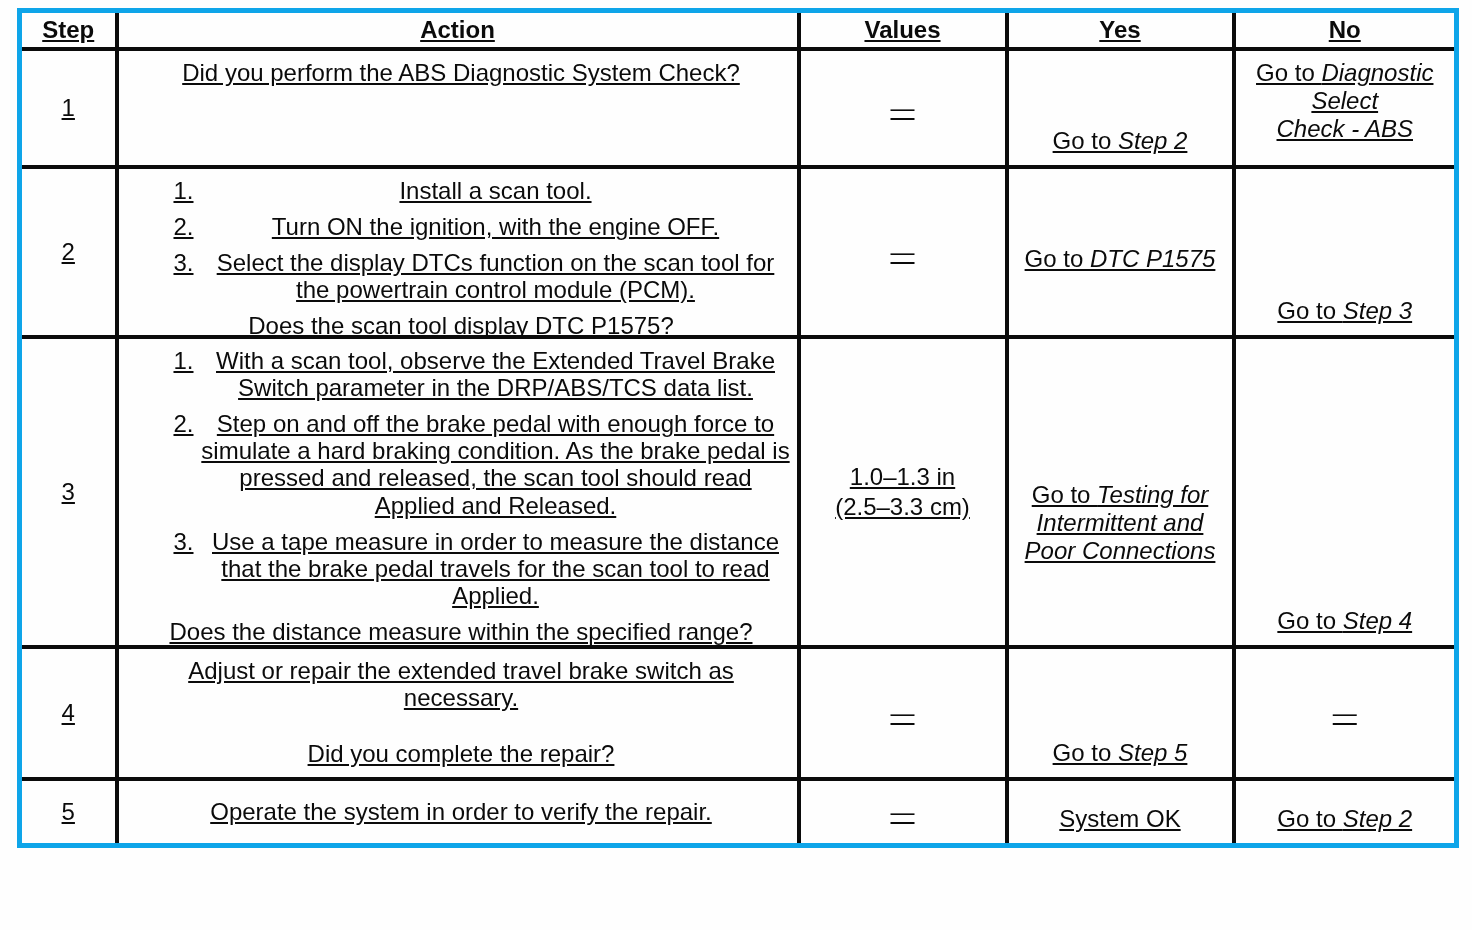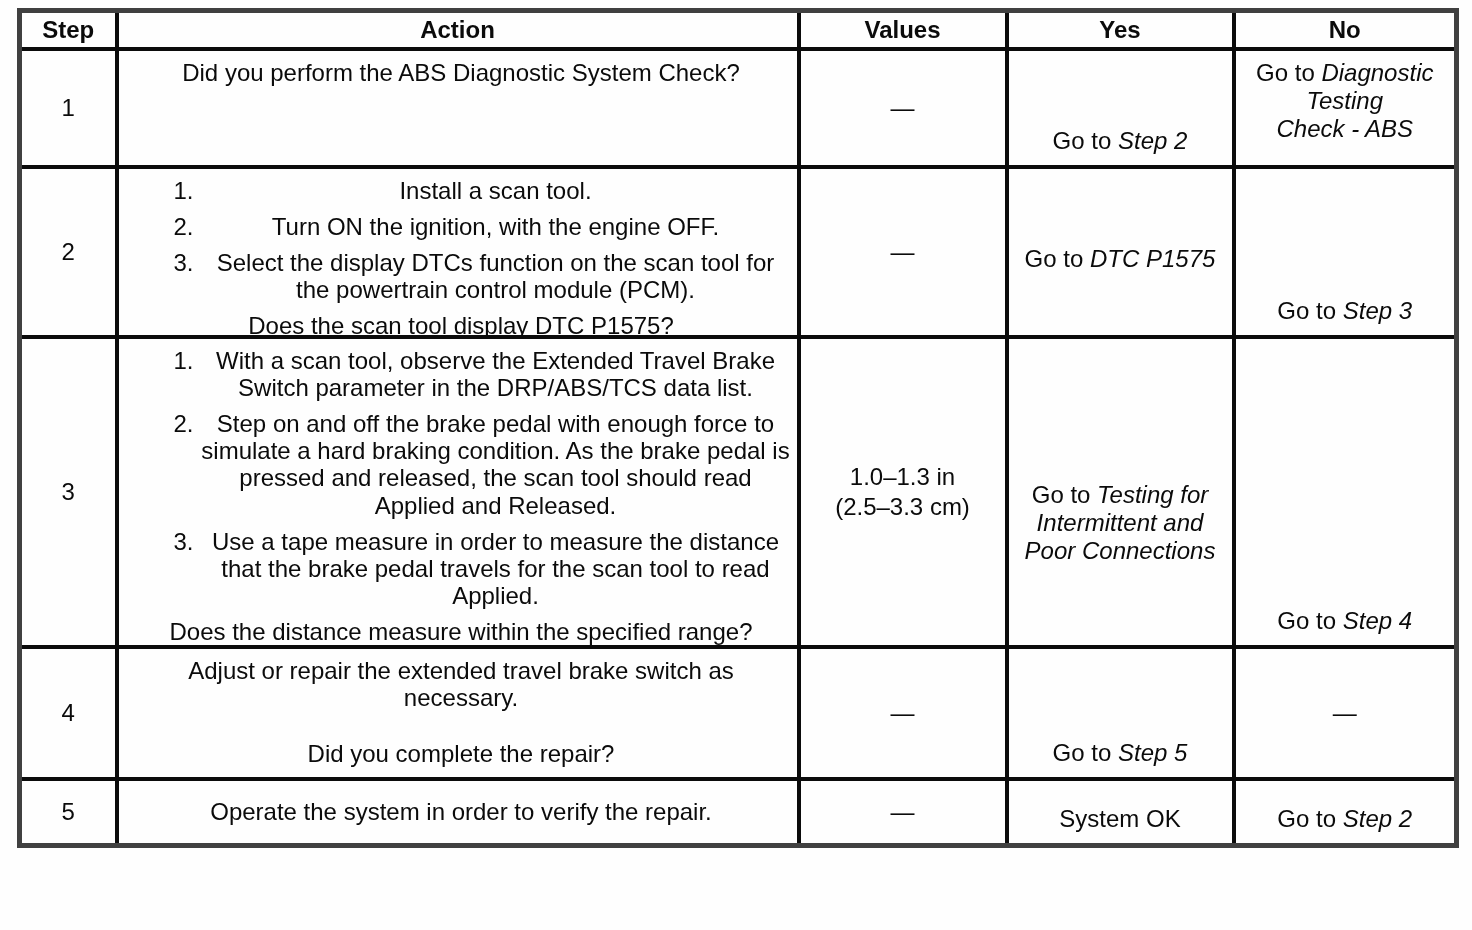--- a/index.html
+++ b/index.html
@@ -13,21 +13,22 @@
     position: relative;
     width: 1472px; height: 930px;
     background: #fefefe;
   }
   table.diag {
     position: absolute;
     left: 17px; top: 8px;
     width: 1437px;
     border-collapse: collapse;
     table-layout: fixed;
-    border: 5px solid #404040;
+    border: 5px solid #0ea5e9;
+    text-decoration: underline;
   }
   col.c-step   { width: 97px; }
   col.c-action { width: 682px; }
   col.c-values { width: 208px; }
   col.c-yes    { width: 227px; }
   col.c-no     { width: 223px; }
 
   td, th {
     border: 4px solid #0b0b0b;
     padding: 0;
@@ -129,21 +130,21 @@
           <span>—</span>
         </td>
         <td>
           <div class="gbox vb hb1">
             <div><span>Go to </span><span class="it">Step 2</span></div>
           </div>
         </td>
         <td>
           <div class="gbox vt hb1">
             <div><span>Go to </span><span class="it">Diagnostic</span></div>
-            <div class="it">Testing</div>
+            <div class="it">Select</div>
             <div class="it">Check - ABS</div>
           </div>
         </td>
       </tr>
 
       <tr>
         <td class="mid">2</td>
         <td>
           <div class="abox hb2">
             <div class="alist">

